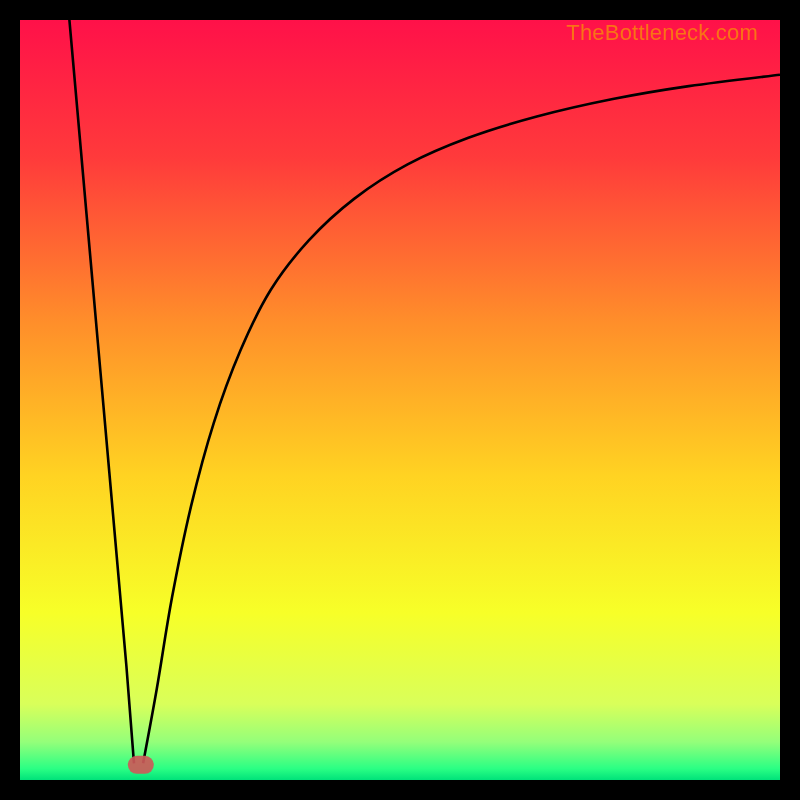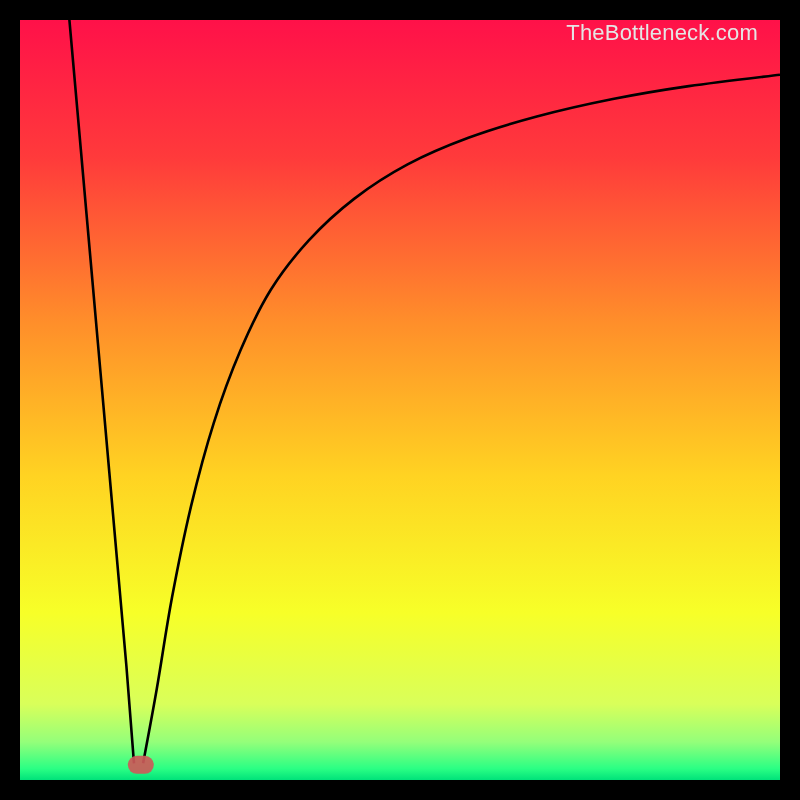--- a/index.html
+++ b/index.html
@@ -16,21 +16,21 @@
     left: 20px;
     top: 20px;
     width: 760px;
     height: 760px;
     background: #000;
   }
   .watermark {
     position: absolute;
     top: 0;
     right: 22px;
-    color: #e5e5e5;
+    color: #f97316;
     font-size: 22px;
     font-weight: 500;
     letter-spacing: 0.2px;
     z-index: 4;
   }
   svg {
     display: block;
   }
 </style>
 </head>

